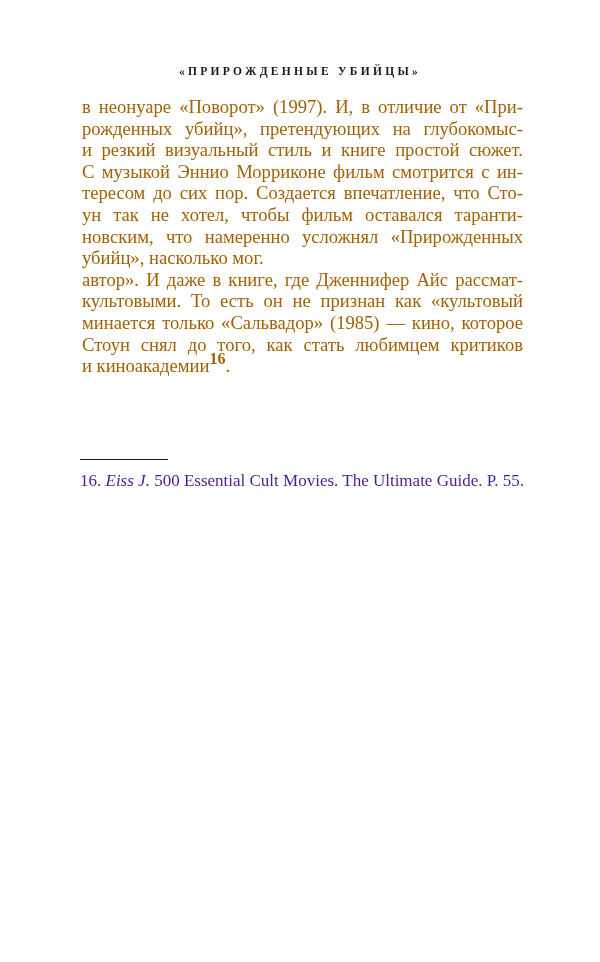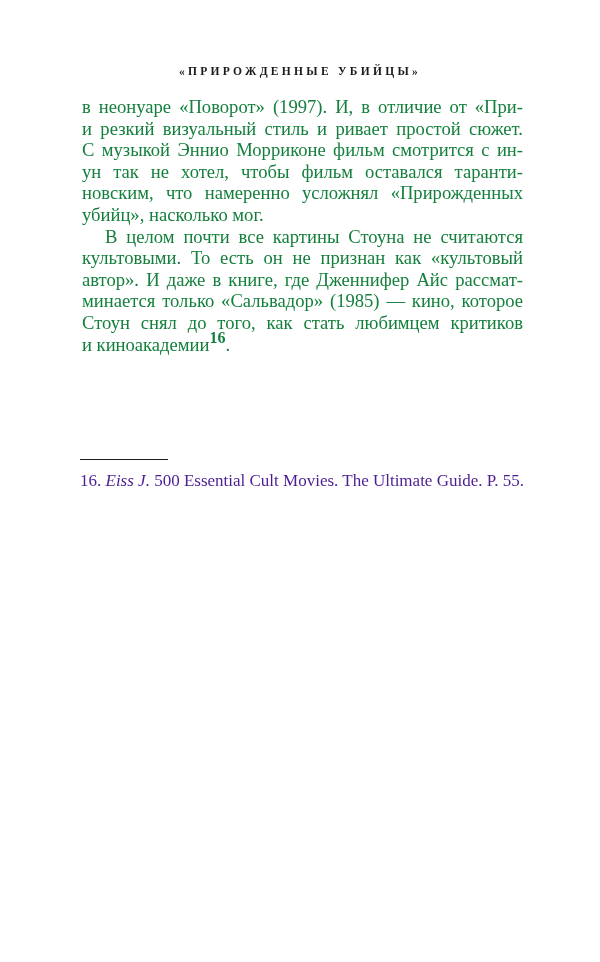--- a/index.html
+++ b/index.html
@@ -42,21 +42,21 @@
       width: 441px;
     }
     .line {
       display: block;
       font-size: 18.6px;
       line-height: 21.6px;
       height: 21.6px;
       white-space: nowrap;
       text-align: justify;
       text-align-last: justify;
-      color: #15803d;
+      color: #a16207;
     }
     .line.last {
       text-align-last: left;
     }
     .line.indent {
       padding-left: 23px;
     }
     .sup {
       font-size: 16px;
       font-weight: bold;
@@ -88,30 +88,31 @@
 </head>
 <body>
 
 <div class="page">
 
   <div class="running-header">«ПРИРОЖДЕННЫЕ УБИЙЦЫ»</div>
 
   <div class="body-text">
     <div class="paragraph">
       <span class="line">в неонуаре «Поворот» (1997). И, в отличие от «При-</span>
-      <span class="line">и резкий визуальный стиль и ривает простой сюжет.</span>
+      <span class="line">рожденных убийц», претендующих на глубокомыс-</span>
+      <span class="line">и резкий визуальный стиль и книге простой сюжет.</span>
       <span class="line">С музыкой Эннио Морриконе фильм смотрится с ин-</span>
+      <span class="line">тересом до сих пор. Создается впечатление, что Сто-</span>
       <span class="line">ун так не хотел, чтобы фильм оставался таранти-</span>
       <span class="line">новским, что намеренно усложнял «Прирожденных</span>
       <span class="line last">убийц», насколько мог.</span>
     </div>
     <div class="paragraph">
-      <span class="line indent">В целом почти все картины Стоуна не считаются</span>
+      <span class="line">автор». И даже в книге, где Дженнифер Айс рассмат-</span>
       <span class="line">культовыми. То есть он не признан как «культовый</span>
-      <span class="line">автор». И даже в книге, где Дженнифер Айс рассмат-</span>
       <span class="line">минается только «Сальвадор» (1985) — кино, которое</span>
       <span class="line">Стоун снял до того, как стать любимцем критиков</span>
       <span class="line last"><span>и киноакадемии</span><span class="sup">16</span><span>.</span></span>
     </div>
   </div>
 
   <div class="footnote-rule"></div>
 
   <div class="footnote">
     <span>16.</span>

